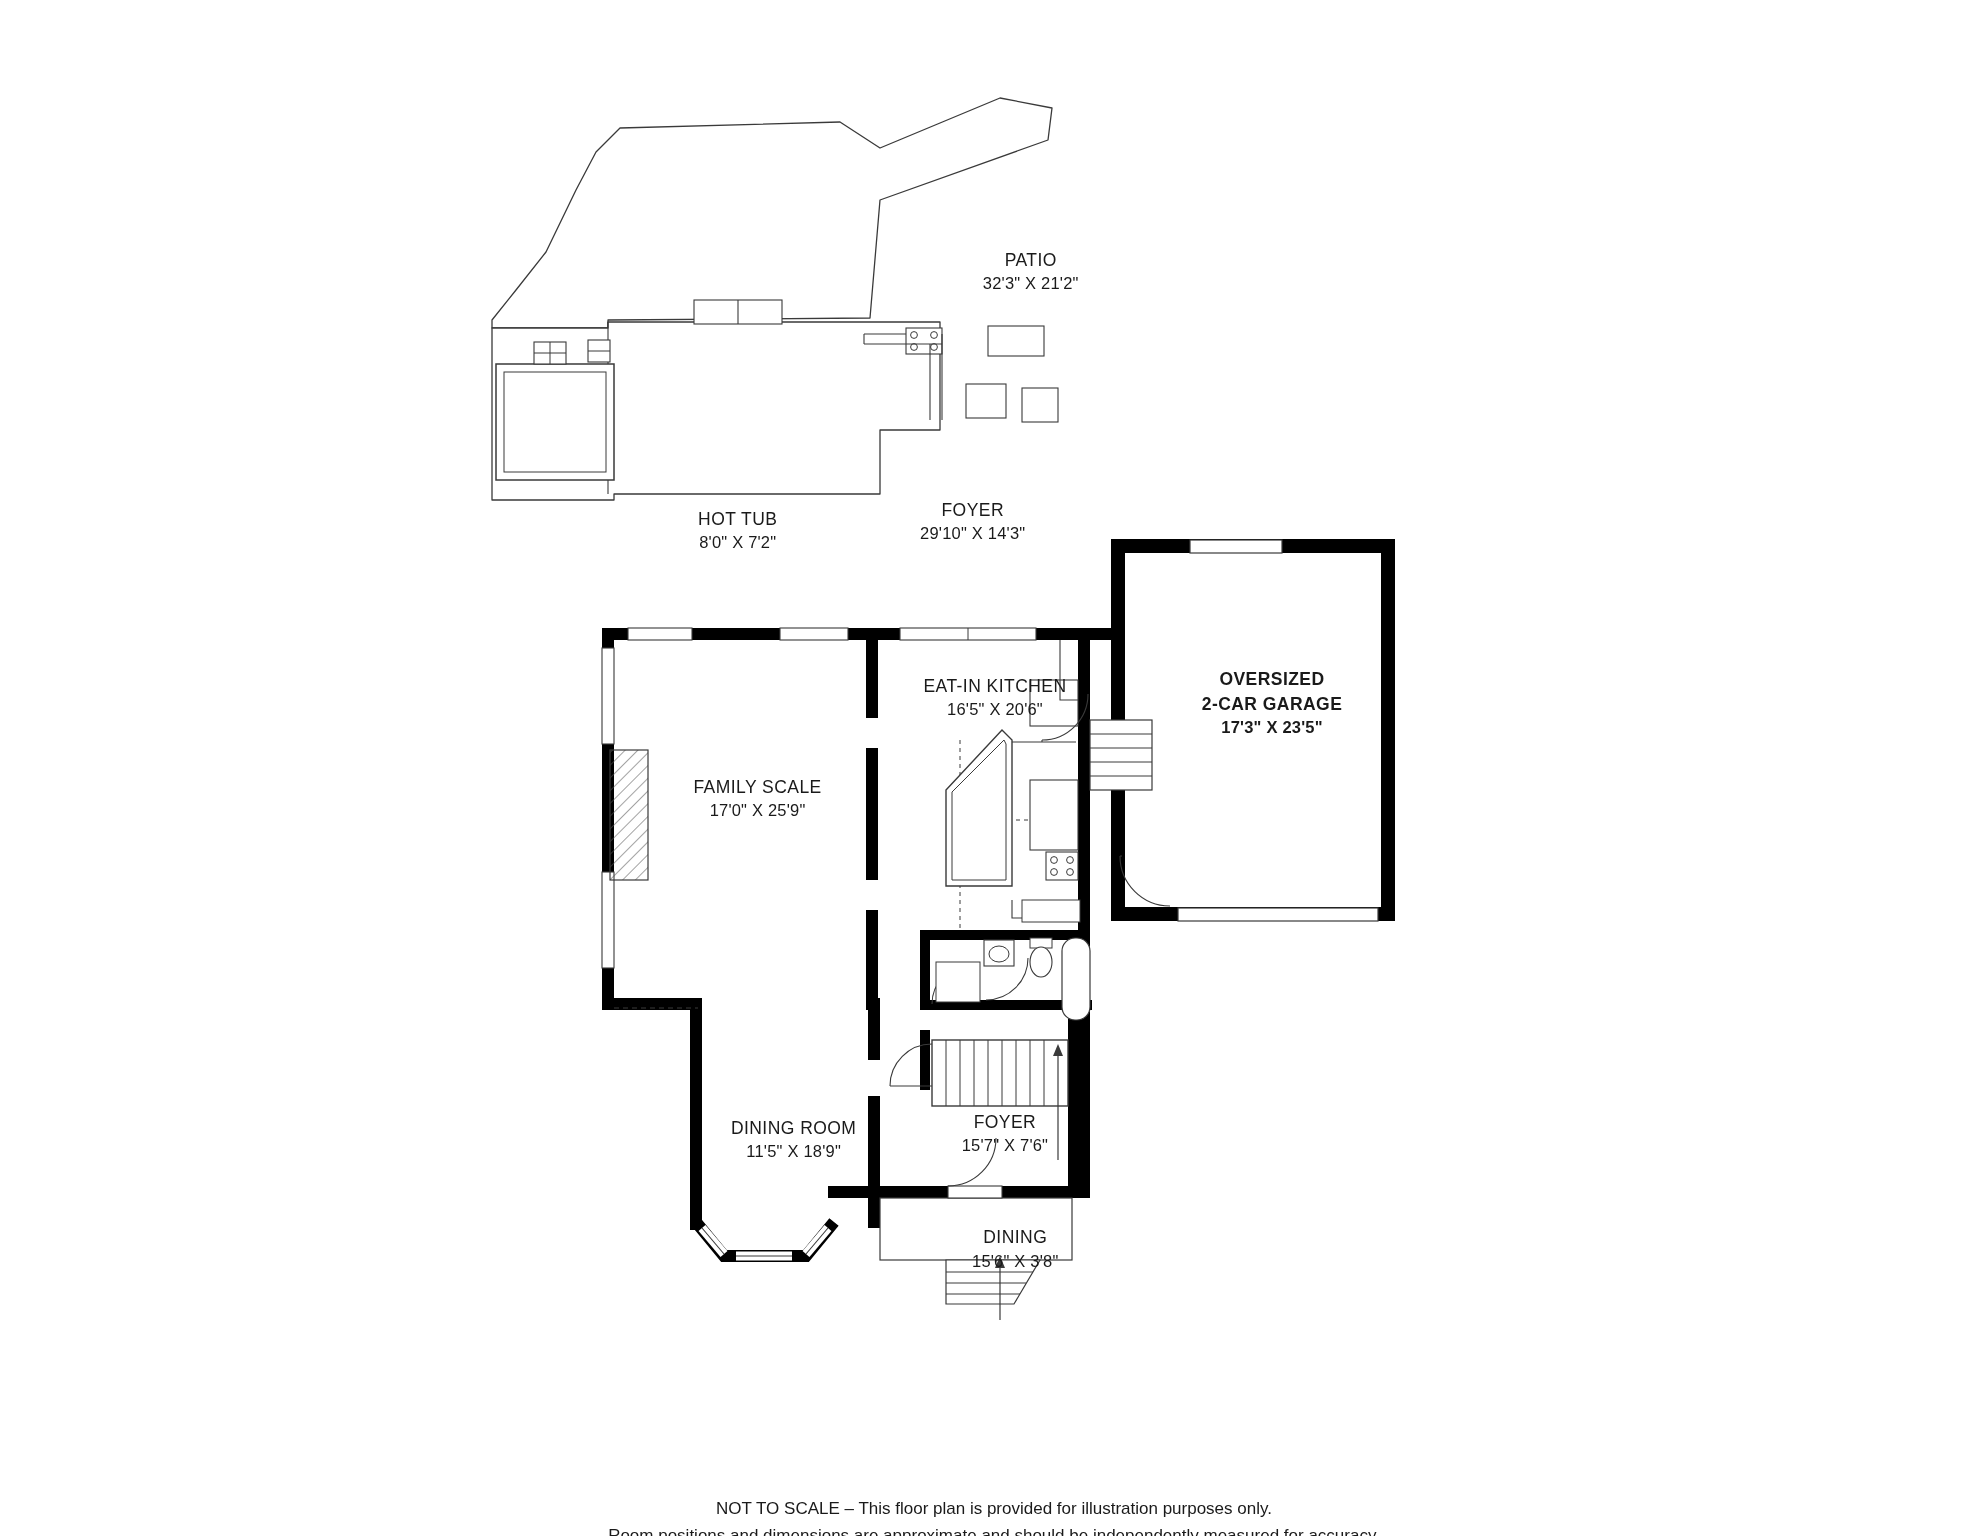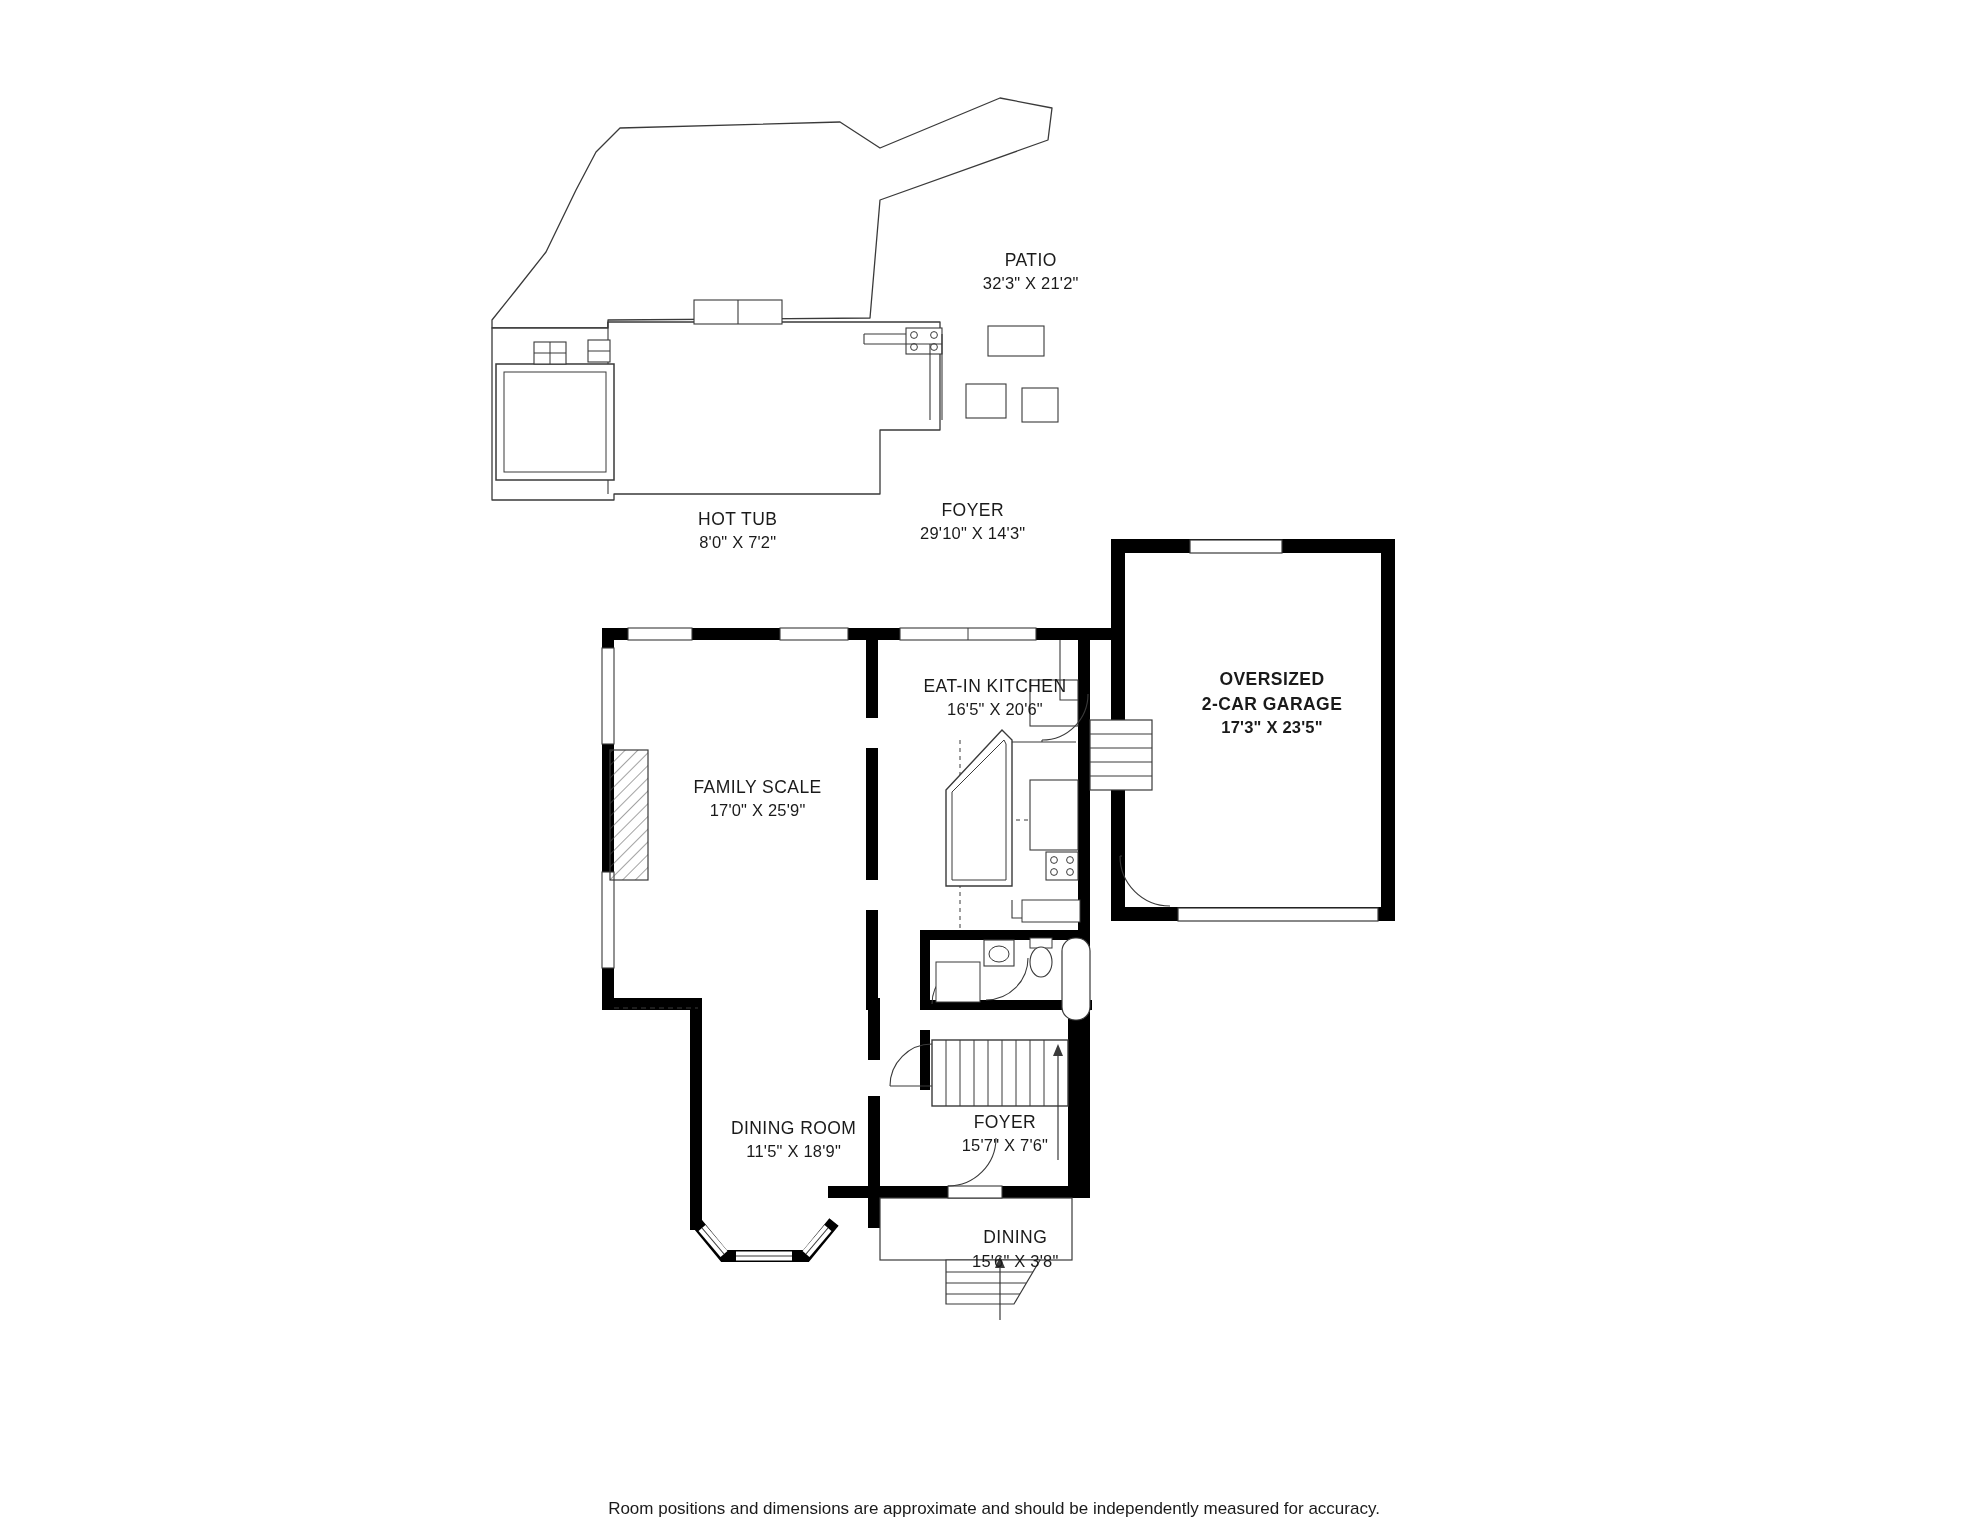--- a/index.html
+++ b/index.html
@@ -329,16 +329,17 @@
     <span class="name">FOYER</span>
     <span class="dims">15'7" X 7'6"</span>
   </div>
 
   <div class="room-label" style="left: 1015.26px; top: 1248.46px;">
     <span class="name">DINING</span>
     <span class="dims">15'6" X 3'8"</span>
   </div>
 
   <div class="footer" style="top: 1494.54px;">
+    <span class="line1">NOT TO SCALE – This floor plan is provided for illustration purposes only.</span>
     <span class="line2">Room positions and dimensions are approximate and should be independently measured for accuracy.</span>
   </div>
 
 </div>
 
 </body></html>

